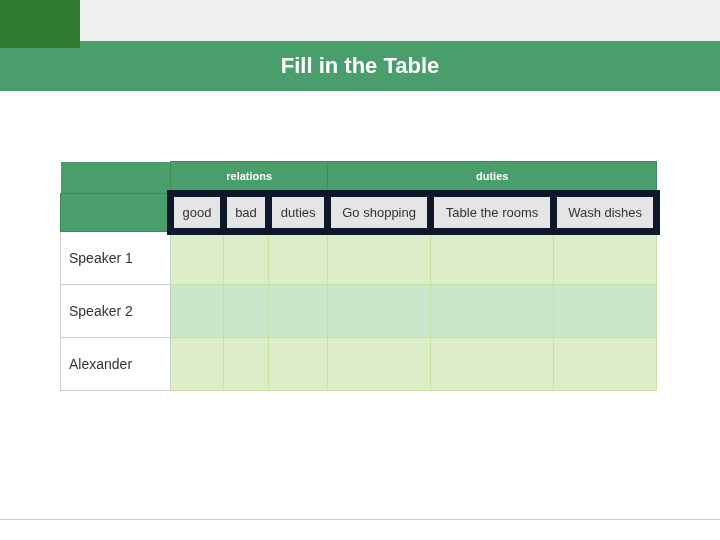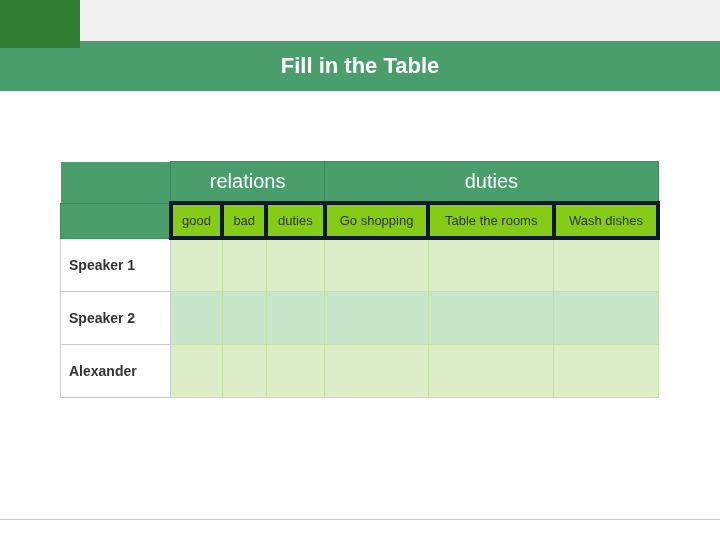--- a/index.html
+++ b/index.html
@@ -40,54 +40,53 @@
 
     table {
       border-collapse: collapse;
       width: 100%;
     }
 
     
     .header-row-1 th {
       background: #4a9e6b;
       color: white;
-      font-weight: normal;
-      font-size: 20px;
+      font-weight: bold;
+      font-size: 11px;
       padding: 8px 10px;
       text-align: center;
       border: 1px solid #3a8a5a;
     }
 
     .header-row-1 th.empty-cell {
       background: #4a9e6b;
       border: none;
     }
 
     .header-row-2 td {
-      background: #84cc16;
+      background: #e5e5e5;
       color: #333;
       font-size: 13px;
       padding: 8px 6px;
       text-align: center;
-      border: 4px solid #0f172a;
+      border: 7px solid #0f172a;
     }
 
     .header-row-2 td.row-label {
       background: #4a9e6b;
       border: 1px solid #3a8a5a;
     }
 
     
     .data-row td {
       background: #dcedc8;
       padding: 18px 6px;
       border: 1px solid #c5e1a5;
       font-size: 14px;
       color: #333;
-      font-weight: bold;
     }
 
     .data-row td.row-label {
       background: white;
       font-size: 14px;
       color: #333;
       padding: 18px 8px;
       border: 1px solid #ccc;
     }
 

